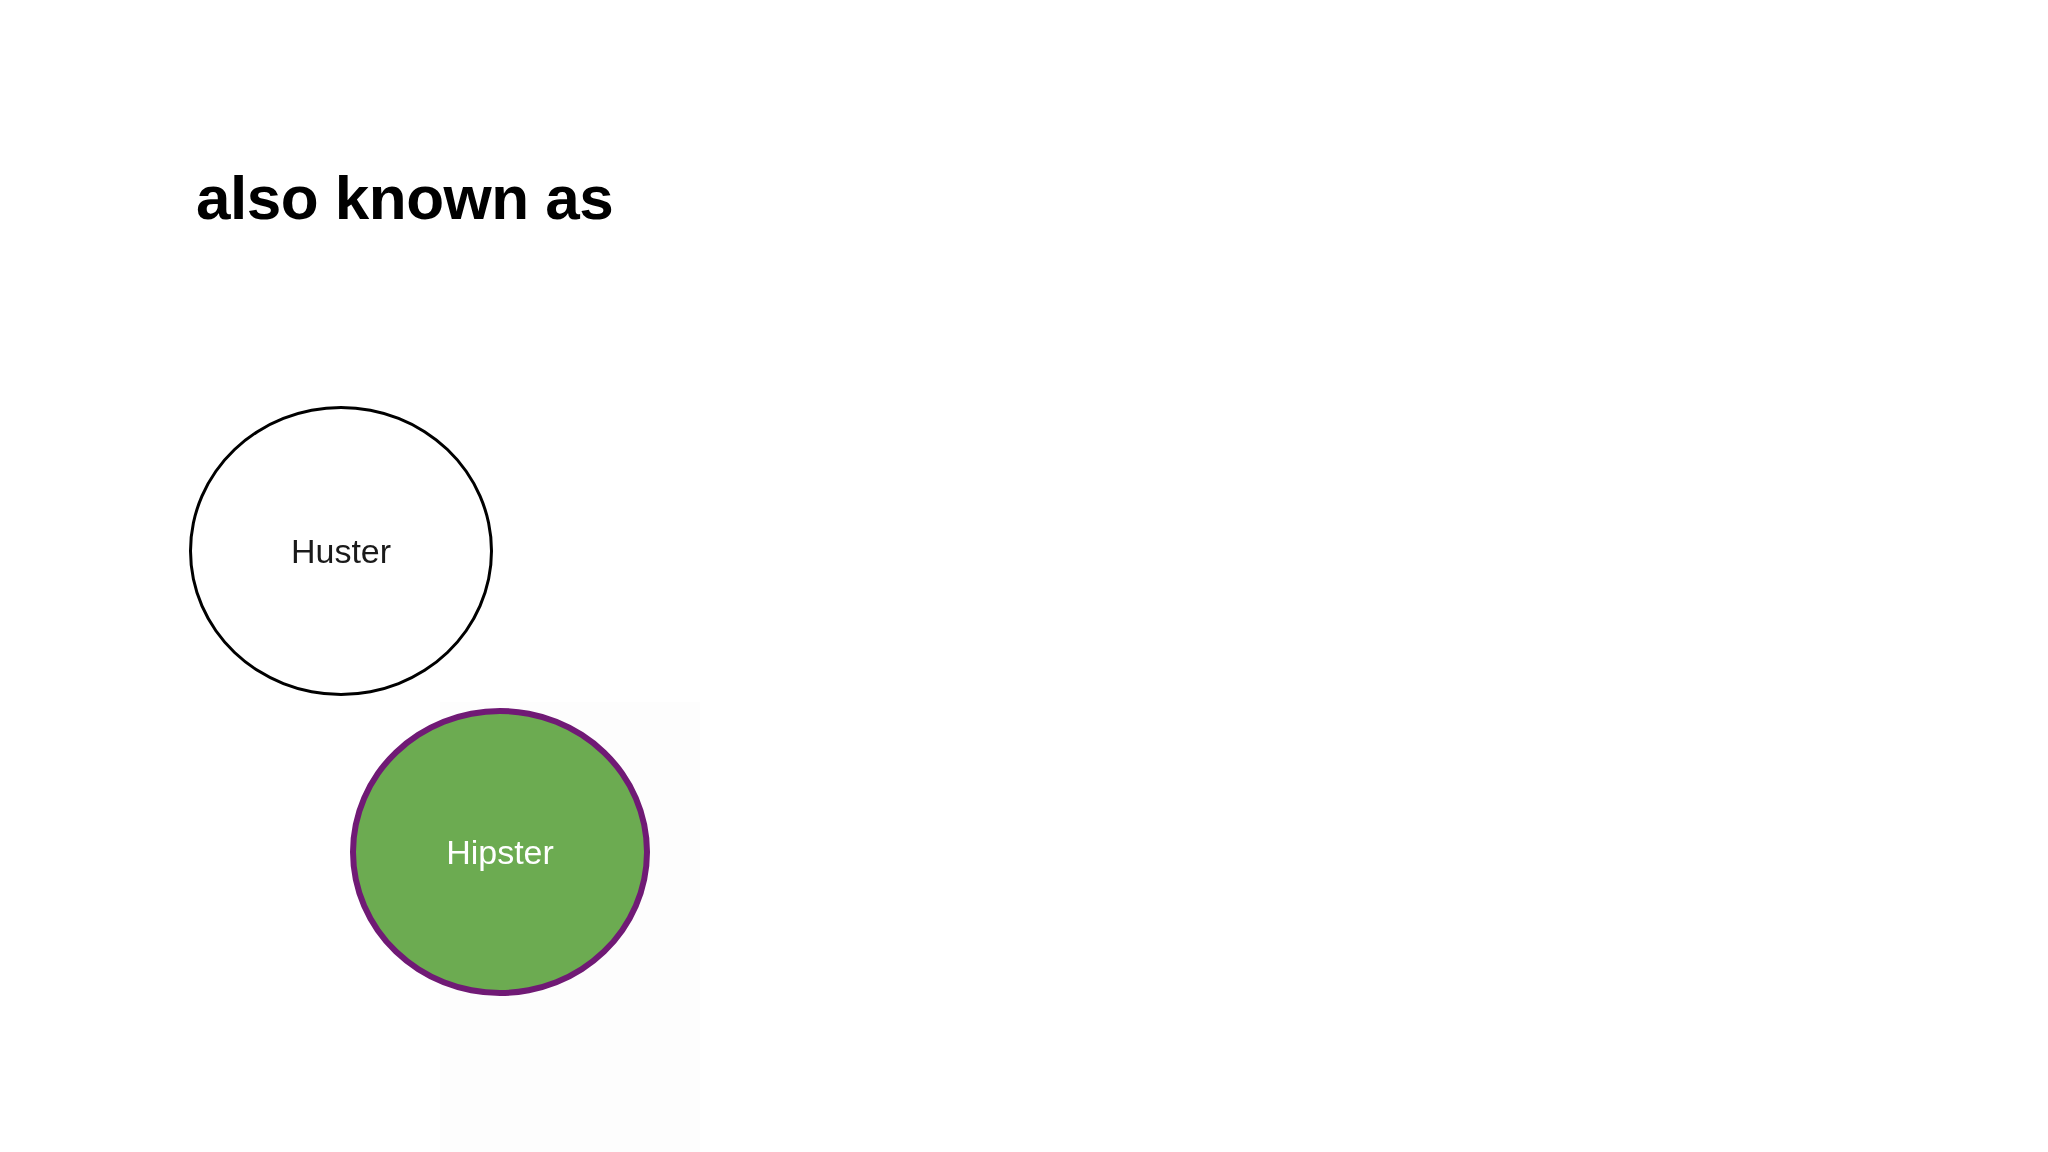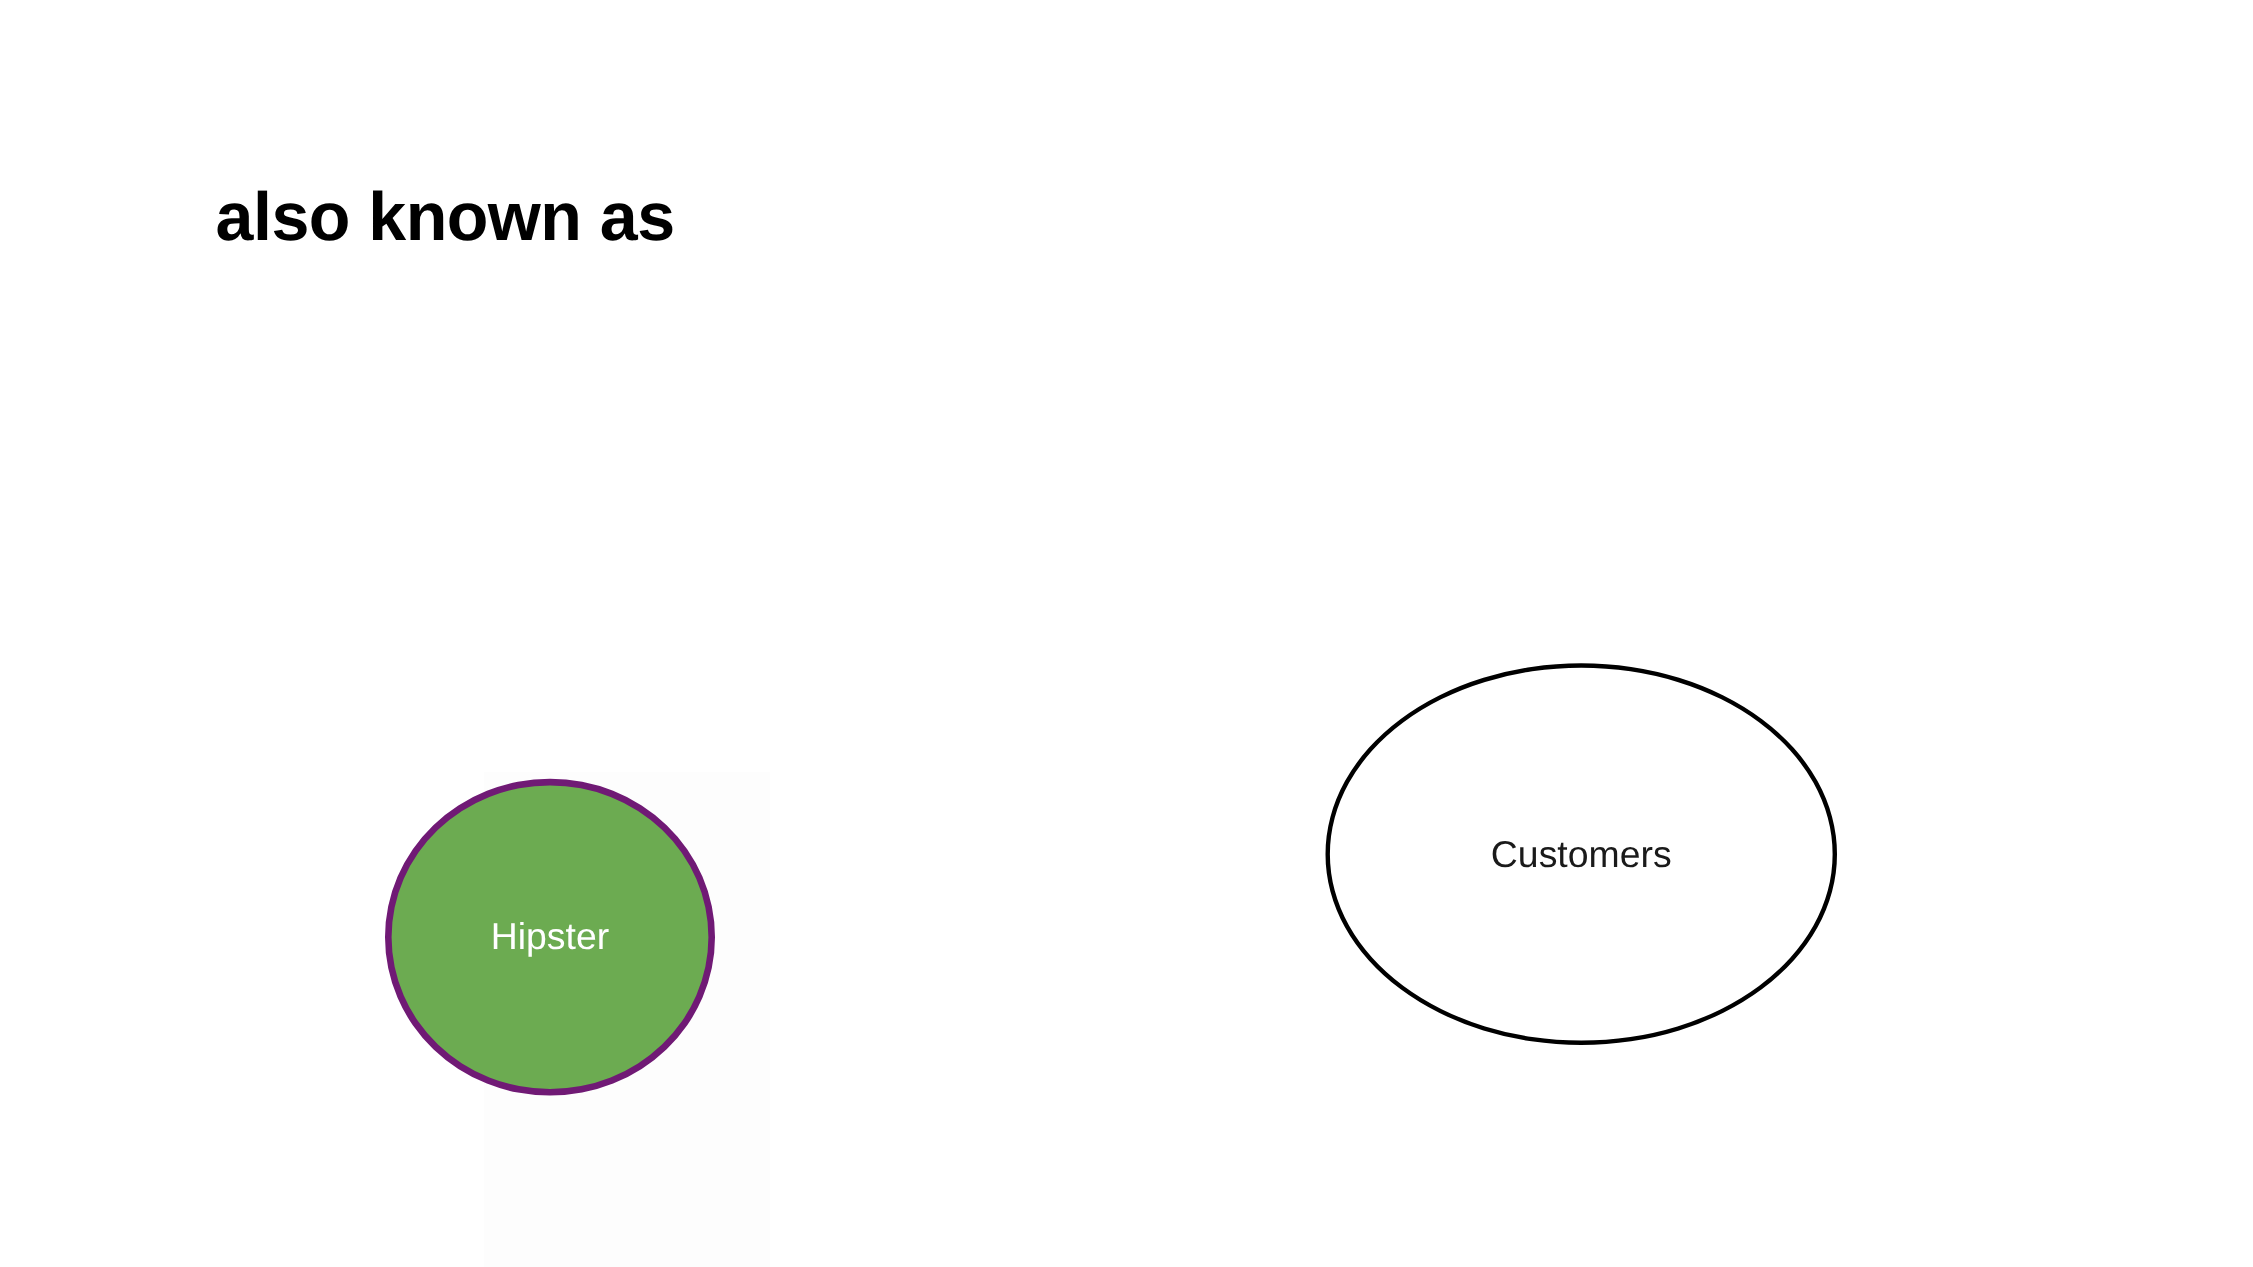--- a/index.html
+++ b/index.html
@@ -97,23 +97,23 @@
 </style>
 </head>
 <body>
 
 <div id="slide">
 
   <div class="bg-panel"></div>
 
   <div class="slide-title">also known as</div>
 
+  <div class="shape" id="shape-huster">
+    <span class="shape-label">Huster</span>
+  </div>
 
 
   <div class="shape" id="shape-hipster">
     <span class="shape-label">Hipster</span>
   </div>
 
-  <div class="shape" id="shape-customers">
-    <span class="shape-label">Customers</span>
-  </div>
 
 </div>
 
 </body></html>

